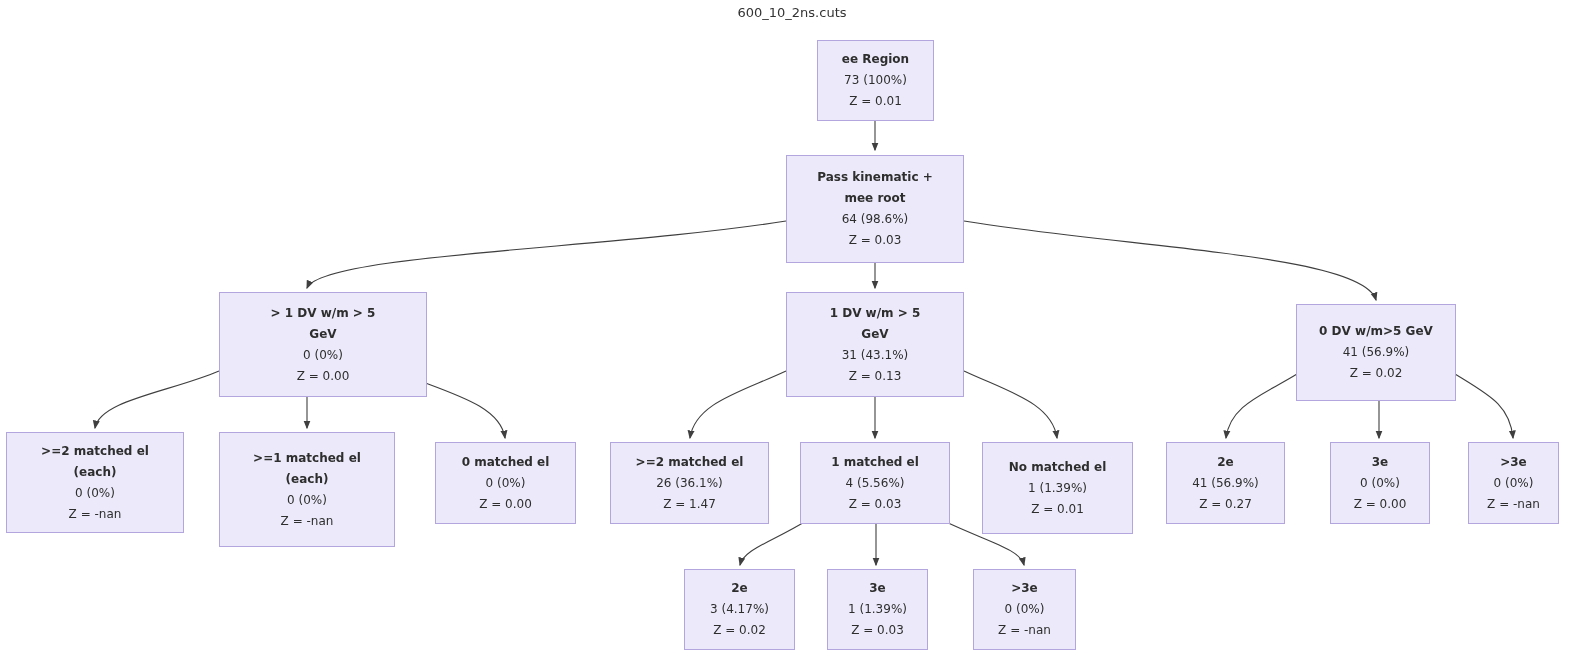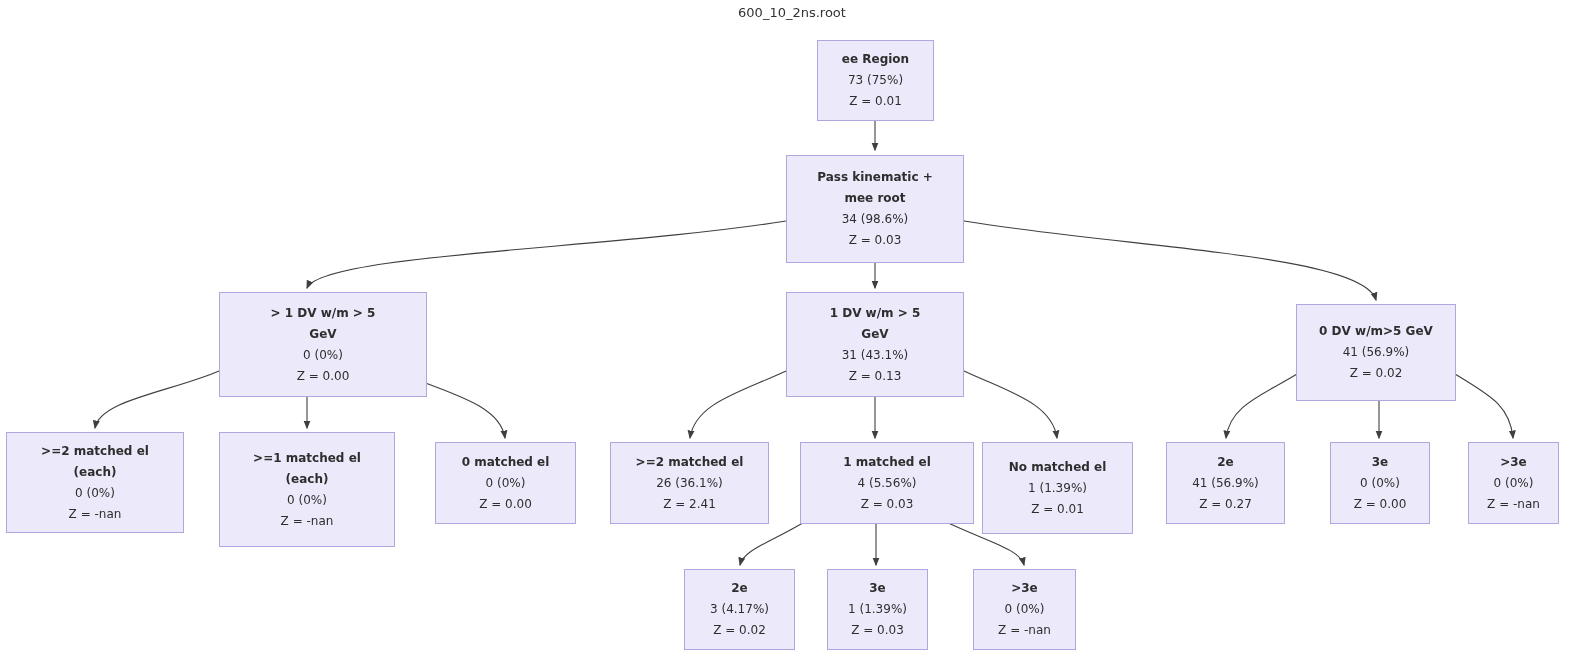--- a/index.html
+++ b/index.html
@@ -46,21 +46,21 @@
     line-height:21px;
     white-space:nowrap;
   }
   .node .nm{font-weight:bold;}
 </style>
 </head>
 <body>
 
 <div id="canvas">
 
-  <div id="diagram-title">600_10_2ns.root</div>
+  <div id="diagram-title">600_10_2ns.cuts</div>
 
   <svg id="edge-layer" width="1584" height="665" viewBox="0 0 1584 665">
     <defs>
       <marker id="arrow" viewBox="0 0 10 10" refX="8.5" refY="5" markerWidth="8" markerHeight="8" orient="auto-start-reverse">
         <path class="arrowhead" d="M0,1 L10,5 L0,9 z"></path>
       </marker>
     </defs>
     <path class="edge" marker-end="url(#arrow)" d="M875,121 L875,150"></path>
     <path class="edge" marker-end="url(#arrow)" d="M786,221 C610,249 322,254 307,288"></path>
     <path class="edge" marker-end="url(#arrow)" d="M875,259 L875,288"></path>
@@ -74,28 +74,28 @@
     <path class="edge" marker-end="url(#arrow)" d="M1297,374 C1263,395 1230,405 1226,438"></path>
     <path class="edge" marker-end="url(#arrow)" d="M1379,385 L1379,438"></path>
     <path class="edge" marker-end="url(#arrow)" d="M1455,374 C1489,395 1510,405 1513,438"></path>
     <path class="edge" marker-end="url(#arrow)" d="M806,521 C772,542 744,549 740,565"></path>
     <path class="edge" marker-end="url(#arrow)" d="M876,524 L876,565"></path>
     <path class="edge" marker-end="url(#arrow)" d="M944,521 C988,542 1020,549 1024,565"></path>
   </svg>
 
   <div class="node" style="left:817px;top:40px;width:117px;height:81px">
     <div class="nm">ee Region</div>
-    <div class="val">73 (75%)</div>
+    <div class="val">73 (100%)</div>
     <div class="val">Z = 0.01</div>
   </div>
 
   <div class="node" style="left:786px;top:155px;width:178px;height:108px">
     <div class="nm">Pass kinematic +</div>
     <div class="nm">mee root</div>
-    <div class="val">34 (98.6%)</div>
+    <div class="val">64 (98.6%)</div>
     <div class="val">Z = 0.03</div>
   </div>
 
   <div class="node" style="left:219px;top:292px;width:208px;height:105px">
     <div class="nm">&gt; 1 DV w/m &gt; 5</div>
     <div class="nm">GeV</div>
     <div class="val">0 (0%)</div>
     <div class="val">Z = 0.00</div>
   </div>
 
@@ -128,24 +128,24 @@
 
   <div class="node" style="left:435px;top:442px;width:141px;height:82px">
     <div class="nm">0 matched el</div>
     <div class="val">0 (0%)</div>
     <div class="val">Z = 0.00</div>
   </div>
 
   <div class="node" style="left:610px;top:442px;width:159px;height:82px">
     <div class="nm">&gt;=2 matched el</div>
     <div class="val">26 (36.1%)</div>
-    <div class="val">Z = 2.41</div>
+    <div class="val">Z = 1.47</div>
   </div>
 
-  <div class="node" style="left:800px;top:442px;width:174px;height:82px">
+  <div class="node" style="left:800px;top:442px;width:150px;height:82px">
     <div class="nm">1 matched el</div>
     <div class="val">4 (5.56%)</div>
     <div class="val">Z = 0.03</div>
   </div>
 
   <div class="node" style="left:982px;top:442px;width:151px;height:92px">
     <div class="nm">No matched el</div>
     <div class="val">1 (1.39%)</div>
     <div class="val">Z = 0.01</div>
   </div>

